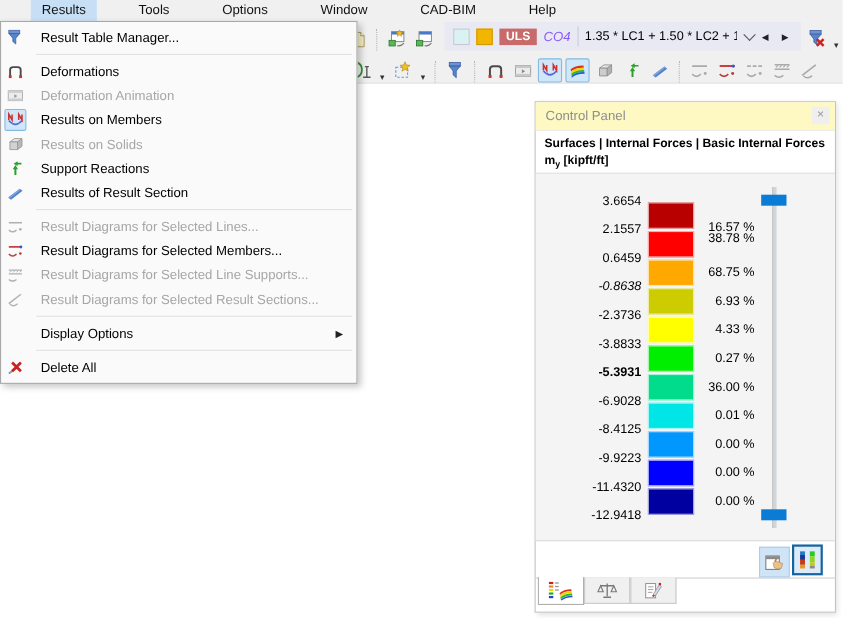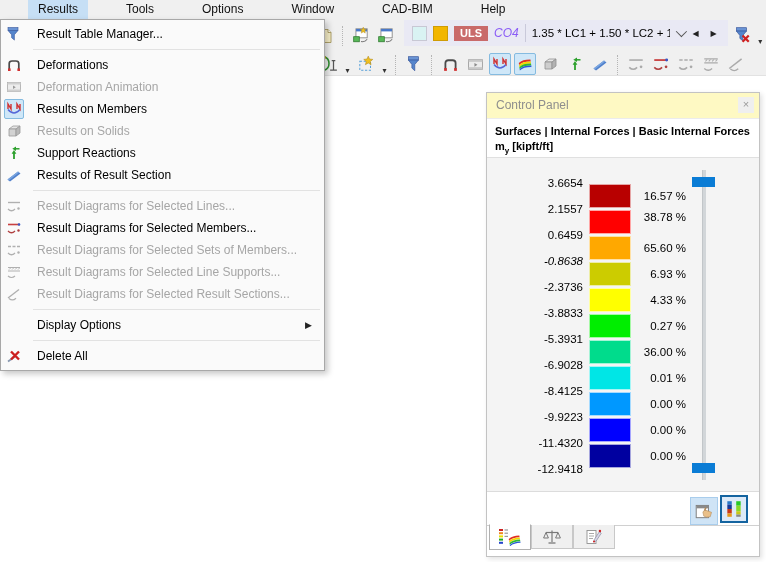--- a/index.html
+++ b/index.html
@@ -337,30 +337,20 @@
             <circle cx="13" cy="4.5" r="1.3" fill="#3858c8"></circle>
             <path d="M2,11 Q5.5,14.5 9,11" fill="none" stroke="#b04040" stroke-width="1.3"></path>
             <circle cx="12.5" cy="10.5" r="1.2" fill="#b04040"></circle>
           </svg>
         </span>
         <span class="mi-label">Result Diagrams for Selected Members...</span>
       </div>
       <div class="menu-item disabled">
         <span class="mi-icon">
           <svg width="16" height="16" viewBox="0 0 16 16">
-            <path d="M2,4.5 h3 M6.5,4.5 h3 M11,4.5 h3" stroke="#b0b0b0" stroke-width="1.4"></path>
-            <path d="M2,11 Q5.5,14.5 9,11" fill="none" stroke="#b0b0b0" stroke-width="1.3"></path>
-            <circle cx="12.5" cy="10.5" r="1.2" fill="#b0b0b0"></circle>
-          </svg>
-        </span>
-        <span class="mi-label">Result Diagrams for Selected Sets of Members...</span>
-      </div>
-      <div class="menu-item disabled">
-        <span class="mi-icon">
-          <svg width="16" height="16" viewBox="0 0 16 16">
             <path d="M2,3.5 H14 M2,7 H14" stroke="#b0b0b0" stroke-width="1.2"></path>
             <path d="M3,5.6 l1.6,-1.6 M6,5.6 l1.6,-1.6 M9,5.6 l1.6,-1.6 M12,5.6 l1.6,-1.6" stroke="#b0b0b0" stroke-width=".9"></path>
             <path d="M2,12 Q5.5,15 9,12" fill="none" stroke="#b0b0b0" stroke-width="1.2"></path>
           </svg>
         </span>
         <span class="mi-label">Result Diagrams for Selected Line Supports...</span>
       </div>
       <div class="menu-item disabled">
         <span class="mi-icon">
           <svg width="16" height="16" viewBox="0 0 16 16">
@@ -402,32 +392,32 @@
   <div class="scale-area">
     <div class="slider-track"></div>
     <div class="slider-handle" style="top: 19px; background: rgb(10, 124, 213);"></div>
     <div class="slider-handle" style="top: 305px; background: rgb(10, 124, 213);"></div>
   <div class="scale-value" style="top: 18px;">3.6654</div>
       <div class="scale-value" style="top: 44px;">2.1557</div>
       <div class="scale-value" style="top: 70px;">0.6459</div>
       <div class="scale-value" style="top: 96px; font-style: italic;">-0.8638</div>
       <div class="scale-value" style="top: 122px;">-2.3736</div>
       <div class="scale-value" style="top: 148px;">-3.8833</div>
-      <div class="scale-value" style="top: 174px;">-5.3931</div>
+      <div class="scale-value" style="top: 174px; font-weight: bold;">-5.3931</div>
       <div class="scale-value" style="top: 200px;">-6.9028</div>
       <div class="scale-value" style="top: 226px;">-8.4125</div>
       <div class="scale-value" style="top: 252px;">-9.9223</div>
       <div class="scale-value" style="top: 278px;">-11.4320</div>
       <div class="scale-value" style="top: 304px;">-12.9418</div>
       <div class="scale-band" style="top: 26px; background: rgb(184, 0, 0);"></div>
-      <div class="scale-pct" style="top: 31px;">16.57 %</div>
+      <div class="scale-pct" style="top: 42px;">16.57 %</div>
       <div class="scale-band" style="top: 52px; background: rgb(255, 0, 0);"></div>
       <div class="scale-pct" style="top: 52px;">38.78 %</div>
       <div class="scale-band" style="top: 78px; background: rgb(255, 168, 0);"></div>
-      <div class="scale-pct" style="top: 83px;">65.60 %</div>
+      <div class="scale-pct" style="top: 83px;">68.75 %</div>
       <div class="scale-band" style="top: 104px; background: rgb(204, 204, 0);"></div>
       <div class="scale-pct" style="top: 109px;">6.93 %</div>
       <div class="scale-band" style="top: 130px; background: rgb(255, 255, 0);"></div>
       <div class="scale-pct" style="top: 135px;">4.33 %</div>
       <div class="scale-band" style="top: 156px; background: rgb(0, 238, 0);"></div>
       <div class="scale-pct" style="top: 161px;">0.27 %</div>
       <div class="scale-band" style="top: 182px; background: rgb(0, 220, 140);"></div>
       <div class="scale-pct" style="top: 187px;">36.00 %</div>
       <div class="scale-band" style="top: 208px; background: rgb(0, 230, 230);"></div>
       <div class="scale-pct" style="top: 213px;">0.01 %</div>

